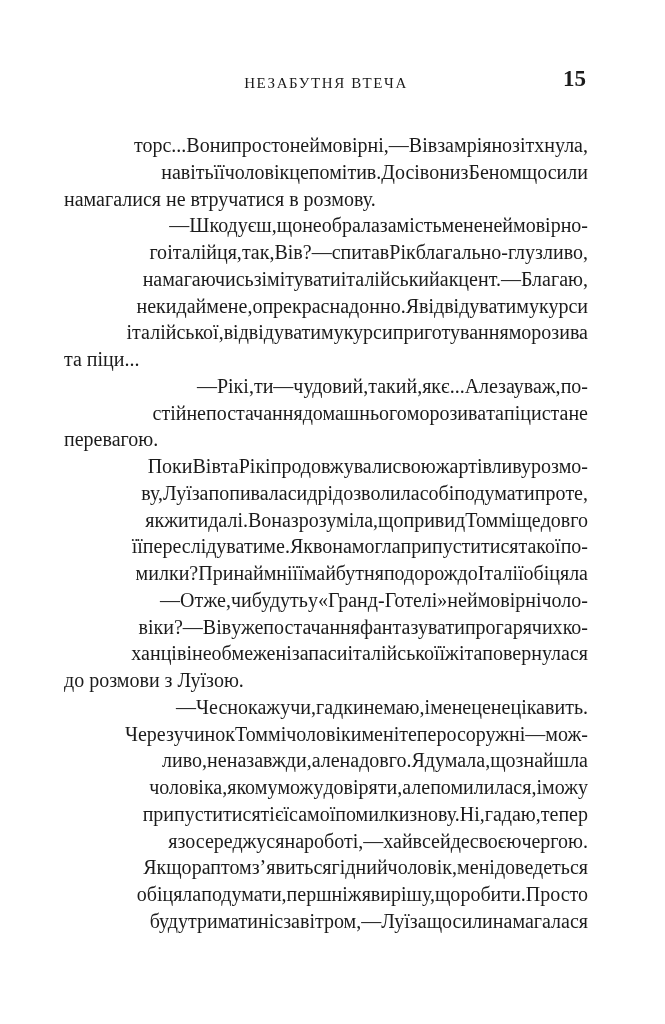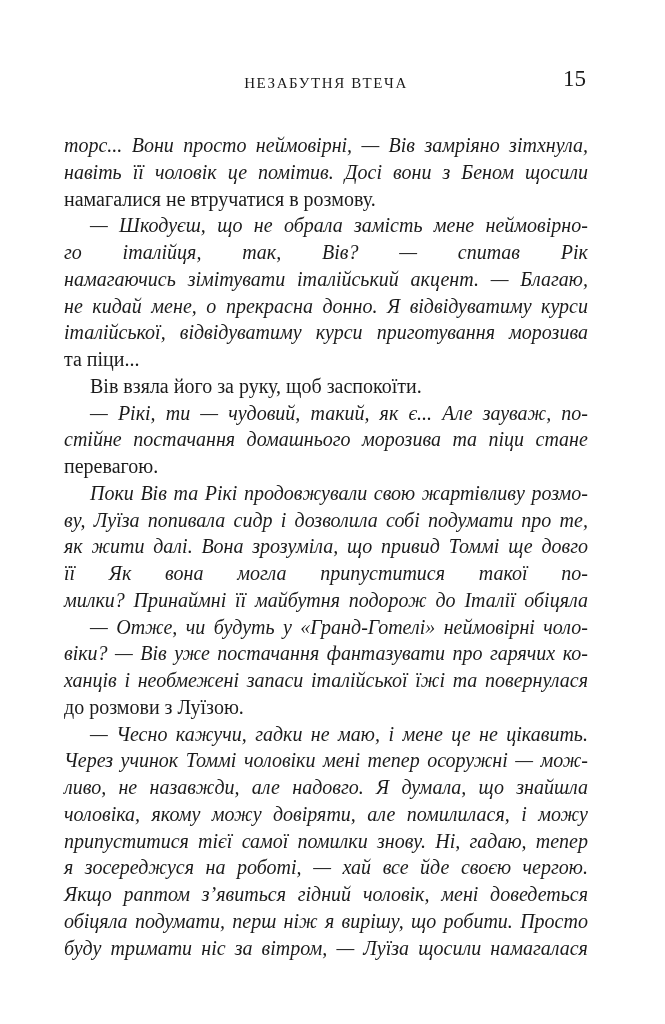--- a/index.html
+++ b/index.html
@@ -27,43 +27,42 @@
     top: 7px;
     font-size: 15px;
     letter-spacing: 1.6px;
     white-space: nowrap;
   }
   .head-num {
     position: absolute;
     right: 2px;
     top: -1px;
     font-size: 23px;
-    font-weight: 400;
+    font-weight: 700;
     line-height: 24px;
   }
   .text-block {
     position: absolute;
     left: 64px;
     top: 112px;
     width: 524px;
   }
   .paragraph { margin: 0; padding: 0; }
   .line {
     font-size: 20px;
     line-height: 26.75px;
     height: 26.75px;
     white-space: nowrap;
     text-align: left;
   }
   .line.just {
     display: flex;
-    justify-content: space-between;
+    justify-content: flex-end;
     align-items: baseline;
     white-space: normal;
-    font-style: italic;
   }
   .line.indent { padding-left: 26px; }
 </style>
 </head>
 <body>
 
 <div class="page">
   <div class="running-head">
     <span class="head-title">НЕЗАБУТНЯ ВТЕЧА</span>
     <span class="head-num">15</span>
@@ -106,20 +105,21 @@
           <span>неймовірно-</span>
         </div>
         <div class="line just">
           <span>го</span>
           <span>італійця,</span>
           <span>так,</span>
           <span>Вів?</span>
           <span>—</span>
           <span>спитав</span>
           <span>Рік</span>
+          <span>благально-глузливо,</span>
         </div>
         <div class="line just">
           <span>намагаючись</span>
           <span>зімітувати</span>
           <span>італійський</span>
           <span>акцент.</span>
           <span>—</span>
           <span>Благаю,</span>
         </div>
         <div class="line just">
@@ -134,23 +134,20 @@
           <span>курси</span>
         </div>
         <div class="line just">
           <span>італійської,</span>
           <span>відвідуватиму</span>
           <span>курси</span>
           <span>приготування</span>
           <span>морозива</span>
         </div>
         <div class="line">та піци...</div>
-      </div>
-      <div class="paragraph">
-        <div class="line indent">Вів взяла його за руку, щоб заспокоїти.</div>
       </div>
       <div class="paragraph">
         <div class="line just indent">
           <span>—</span>
           <span>Рікі,</span>
           <span>ти</span>
           <span>—</span>
           <span>чудовий,</span>
           <span>такий,</span>
           <span>як</span>
@@ -200,20 +197,21 @@
           <span>Вона</span>
           <span>зрозуміла,</span>
           <span>що</span>
           <span>привид</span>
           <span>Томмі</span>
           <span>ще</span>
           <span>довго</span>
         </div>
         <div class="line just">
           <span>її</span>
+          <span>переслідуватиме.</span>
           <span>Як</span>
           <span>вона</span>
           <span>могла</span>
           <span>припуститися</span>
           <span>такої</span>
           <span>по-</span>
         </div>
         <div class="line just">
           <span>милки?</span>
           <span>Принаймні</span>

